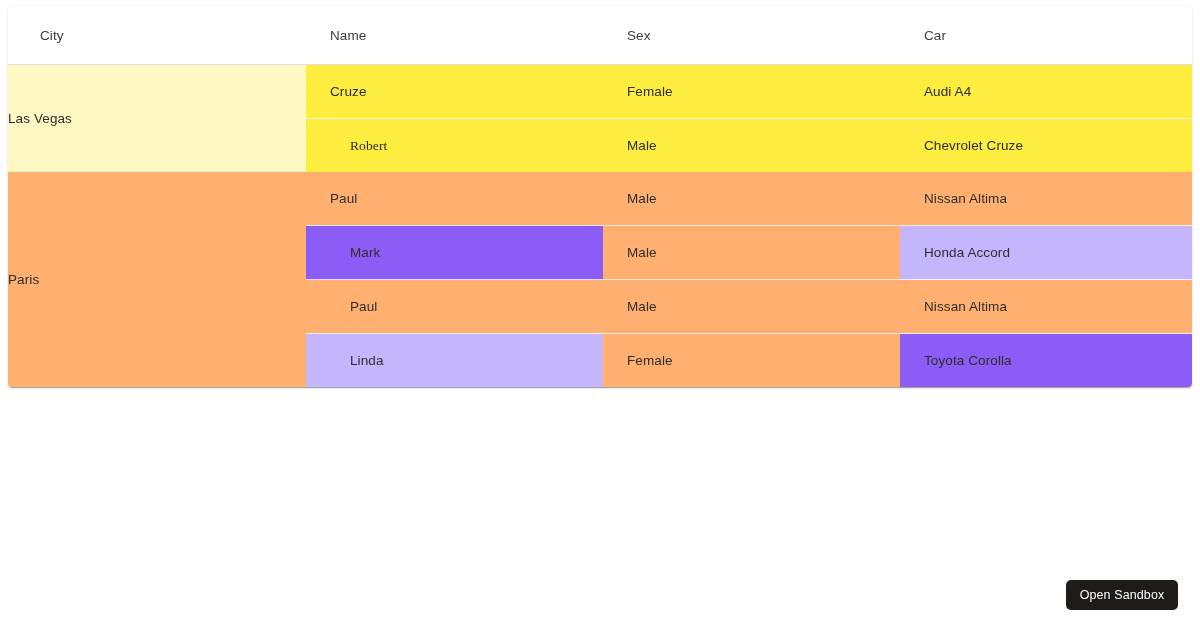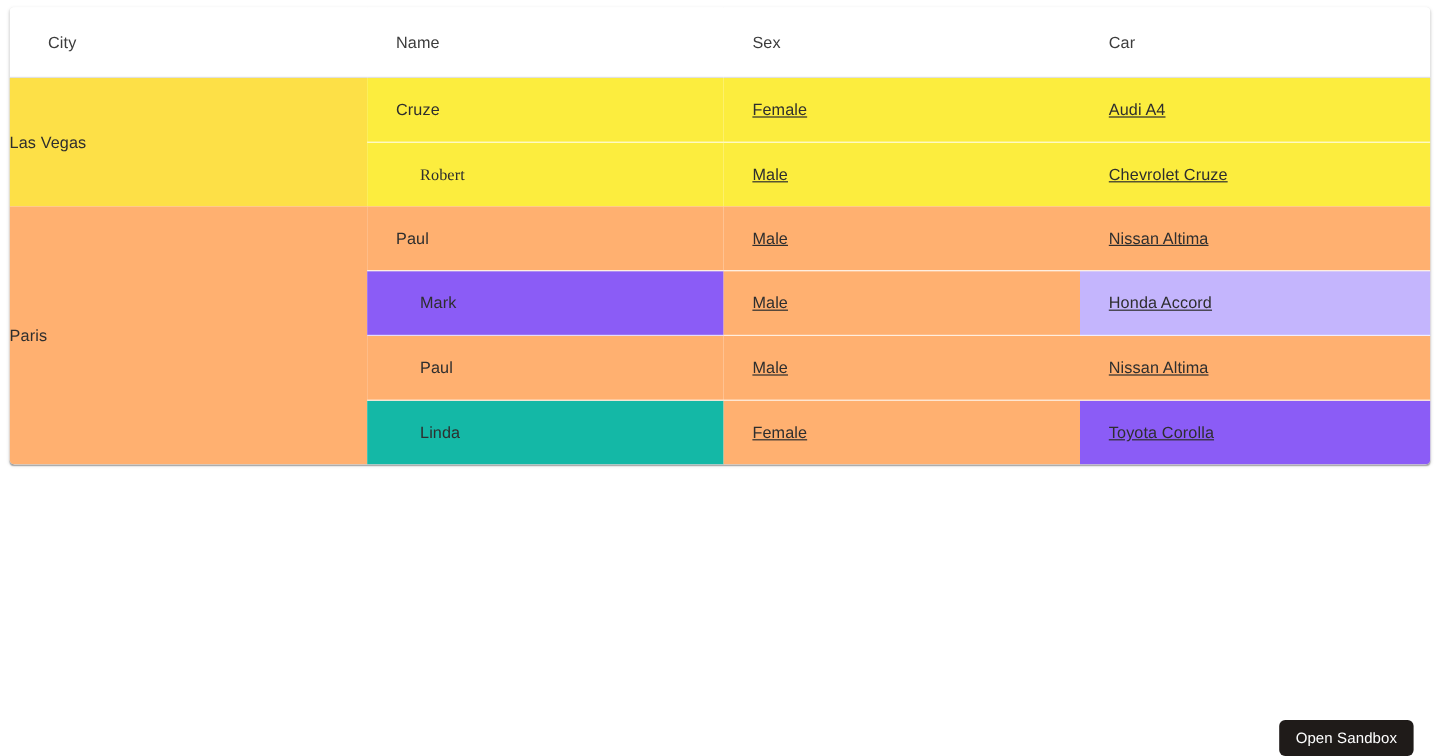--- a/index.html
+++ b/index.html
@@ -73,21 +73,21 @@
   
   .grid-table td {
     padding: 0;
     height: 53px;
     vertical-align: middle;
     font-size: 13.5px;
     color: #2e2e2e;
     letter-spacing: 0.1px;
   }
 
-  .cell-inner  { padding-left: 24px; text-decoration: underline; }
+  .cell-inner  { padding-left: 24px; }
   .cell-name   { padding-left: 24px; }
   .cell-name.indented { padding-left: 44px; }
 
   
   tr.sep td.sep-line {
     border-top: 1px solid rgba(255,255,255,0.78);
   }
 
   
   .grp-0 td, .grp-0 .city-cell { background: #fced3e; }
@@ -108,21 +108,20 @@
     border: none;
     border-radius: 5px;
     font-family: "Liberation Sans", sans-serif;
     font-size: 12.5px;
     letter-spacing: 0.1px;
     cursor: pointer;
     display: flex;
     align-items: center;
     justify-content: center;
     padding: 0;
-    margin-top: 20px;
   }
 </style>
 </head>
 <body>
 
 <div id="root">
 
   <div class="table-card">
     <table class="grid-table">
       <colgroup>
@@ -144,21 +143,21 @@
             <div class="hd-inner">Sex</div>
           </th>
           <th>
             <div class="hd-inner">Car</div>
           </th>
         </tr>
       </thead>
 
       <tbody id="table-body">
           <tr class="grp-0 group-start">
-            <td class="city-cell" rowspan="2" style="background: #fde047;">Las Vegas</td>
+            <td class="city-cell" rowspan="2" style="background: #fef9c3;">Las Vegas</td>
             <td style="background: rgb(252, 237, 62);">
               <div class="cell-name">Cruze</div>
             </td>
             <td style="background: rgb(252, 237, 62);">
               <div class="cell-inner">Female</div>
             </td>
             <td style="background: rgb(252, 237, 62);">
               <div class="cell-inner">Audi A4</div>
             </td>
           </tr>
@@ -201,21 +200,21 @@
               <div class="cell-name indented">Paul</div>
             </td>
             <td class="sep-line" style="background: rgb(255, 176, 112);">
               <div class="cell-inner">Male</div>
             </td>
             <td class="sep-line" style="background: rgb(255, 176, 112);">
               <div class="cell-inner">Nissan Altima</div>
             </td>
           </tr>
           <tr class="grp-1 sep">
-            <td class="sep-line" style="background: #14b8a6;">
+            <td class="sep-line" style="background: #c4b5fd;">
               <div class="cell-name indented">Linda</div>
             </td>
             <td class="sep-line" style="background: rgb(255, 176, 112);">
               <div class="cell-inner">Female</div>
             </td>
             <td class="sep-line" style="background: #8b5cf6;">
               <div class="cell-inner">Toyota Corolla</div>
             </td>
           </tr>
         </tbody>

